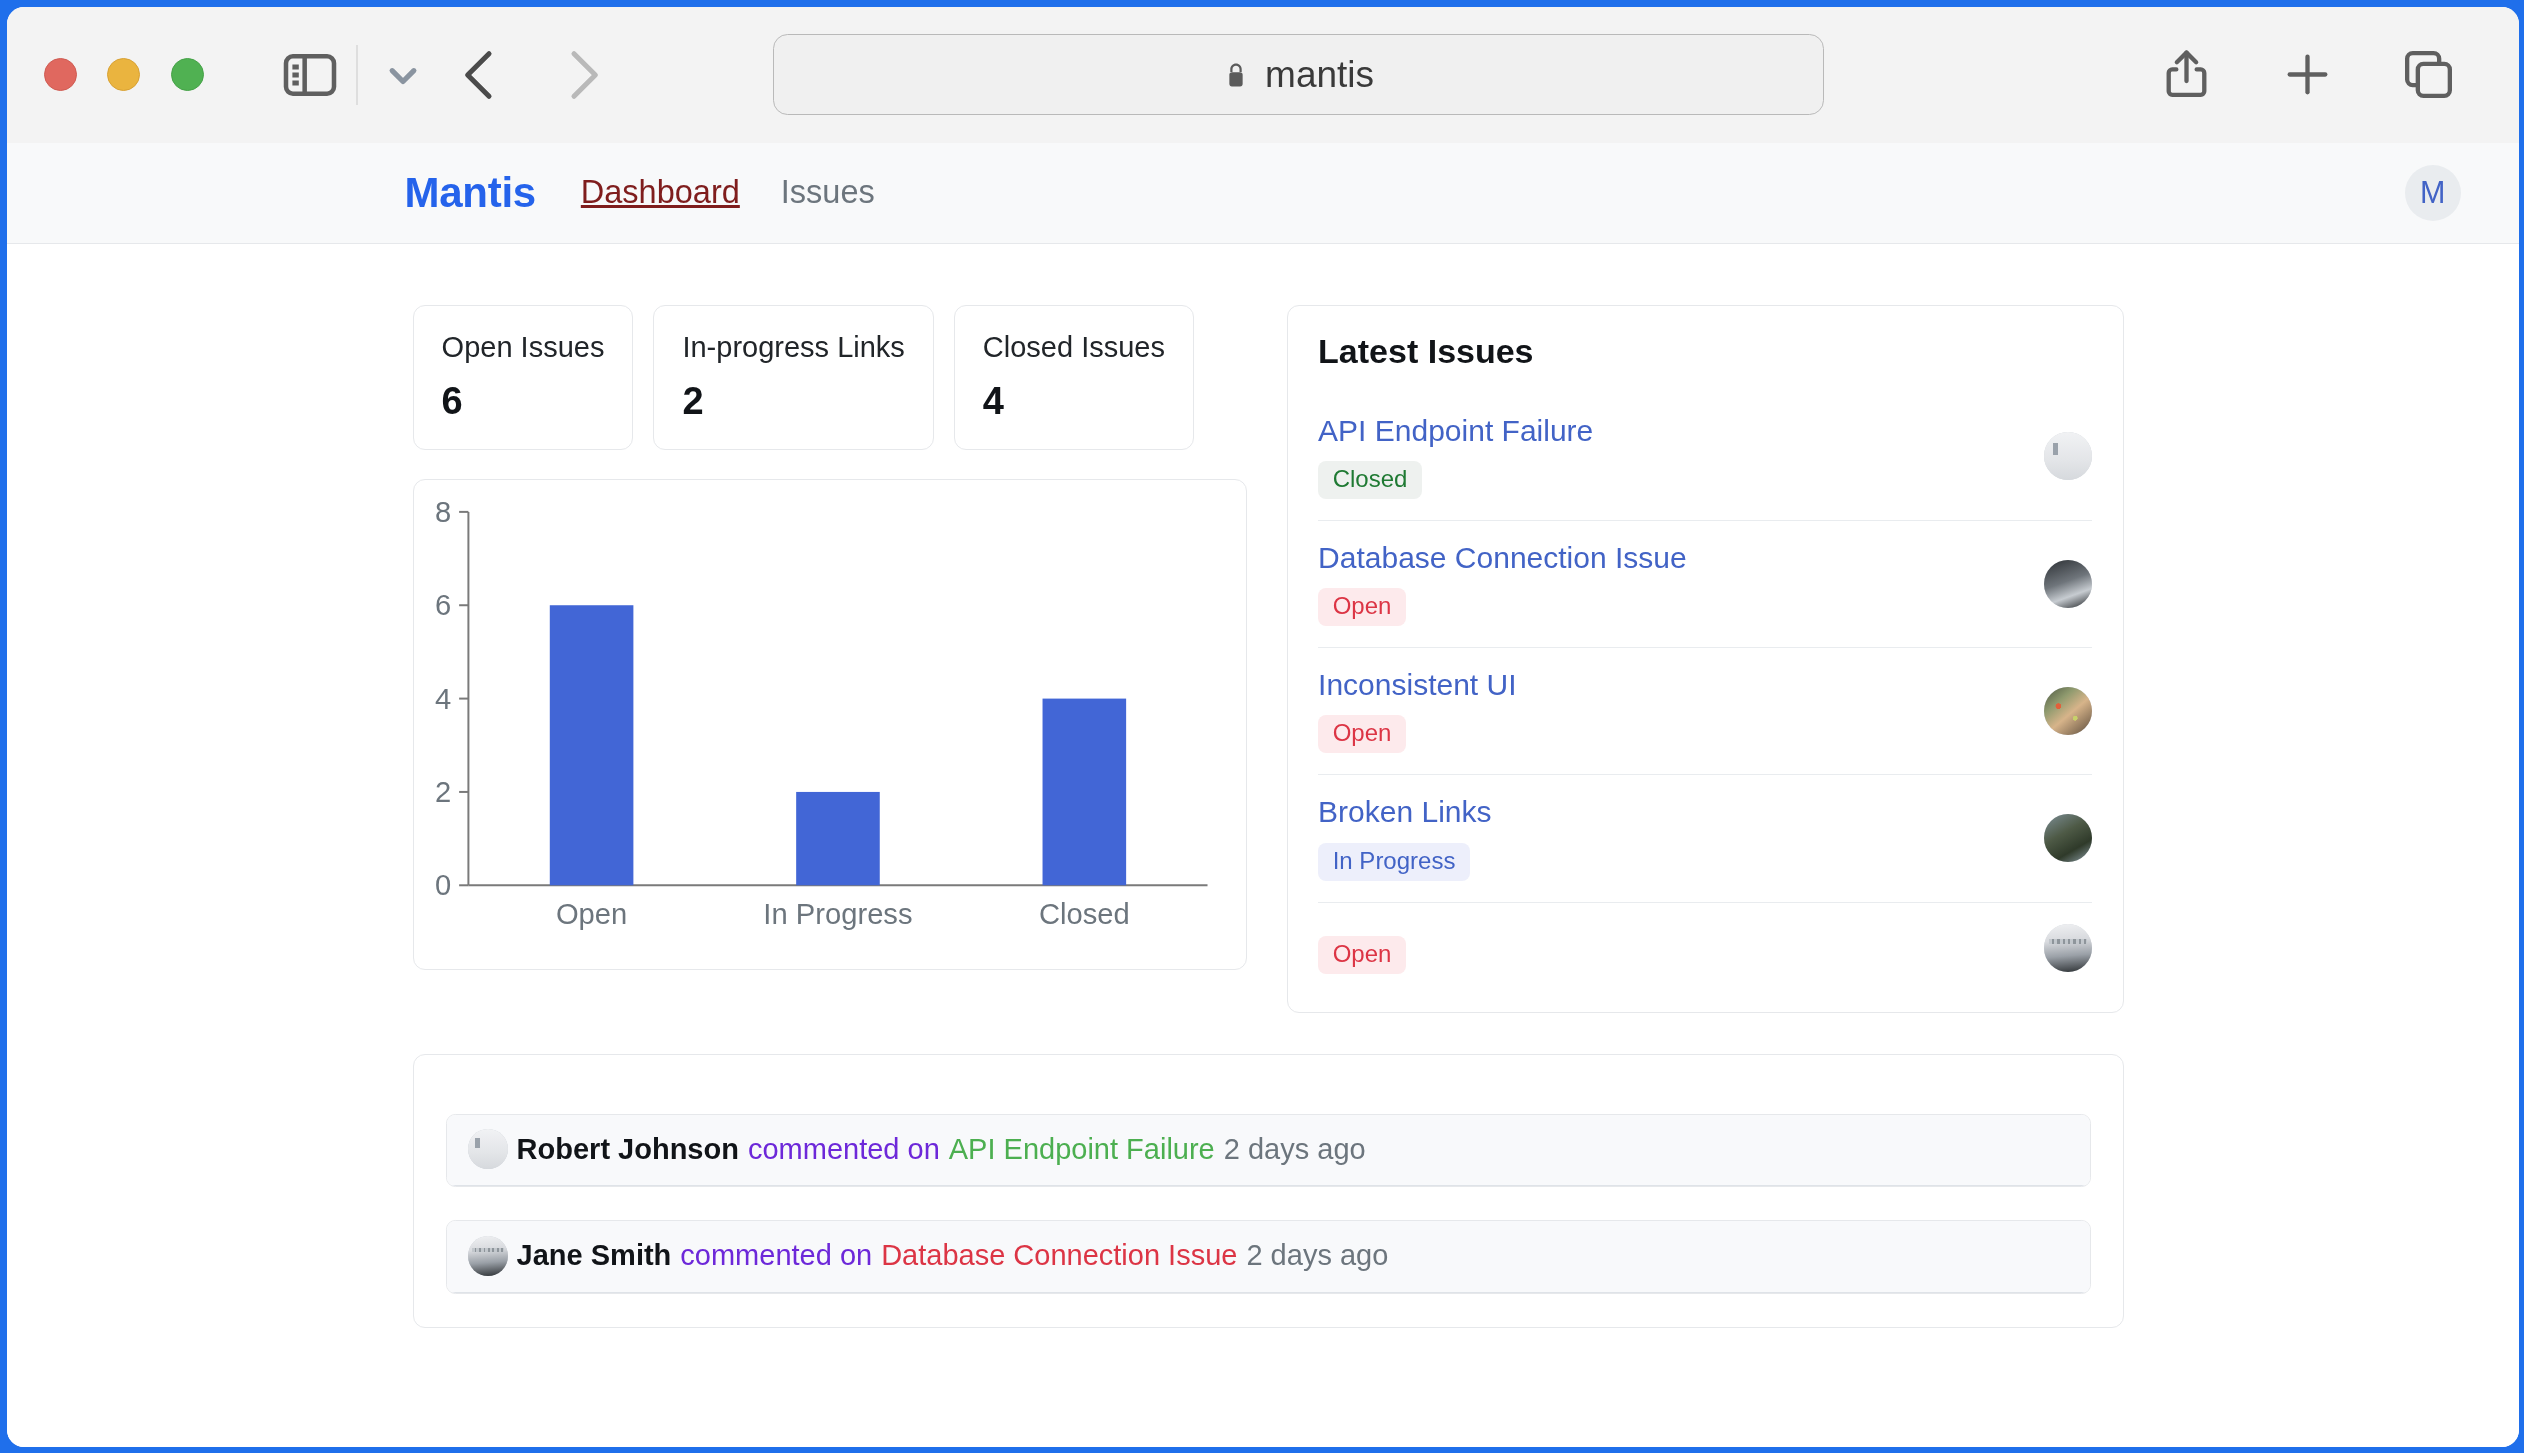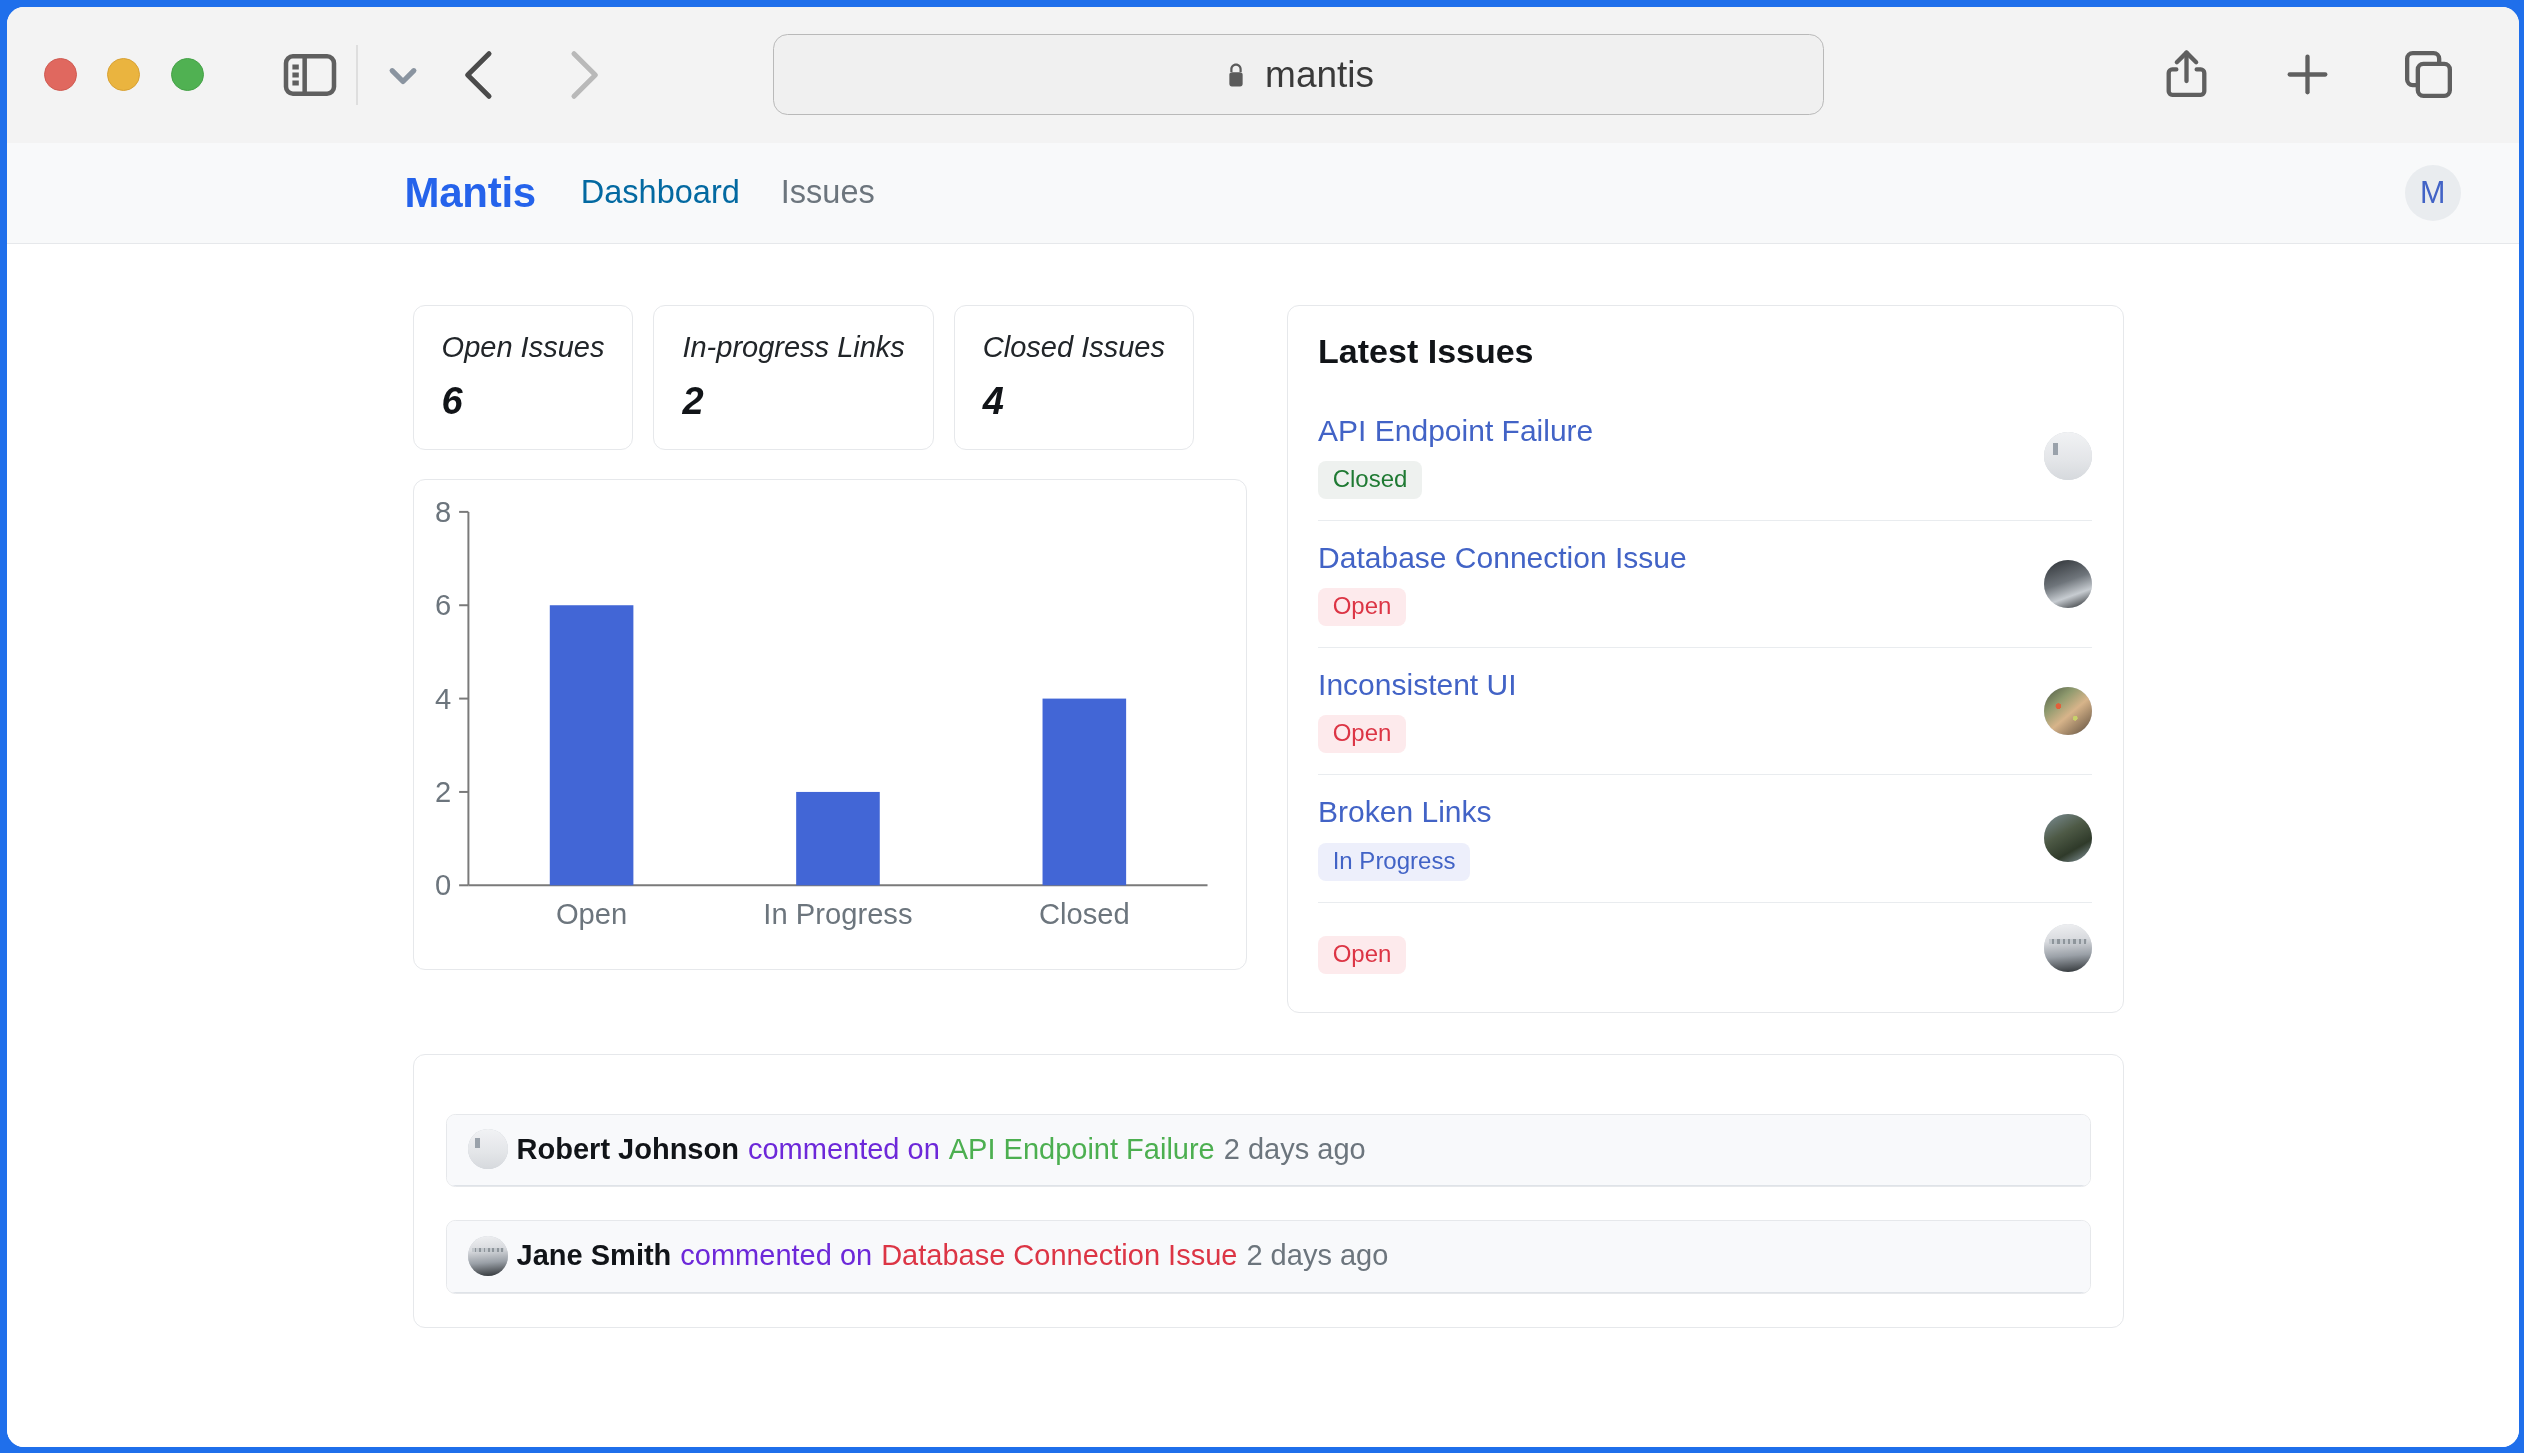--- a/index.html
+++ b/index.html
@@ -90,21 +90,21 @@
     gap: 0;
   }
   .brand {
     font-size: 42px;
     font-weight: bold;
     color: #2563eb;
     letter-spacing: -0.3px;
   }
   .nav-links { display: flex; align-items: center; gap: 41px; margin-left: 45px; }
   .nav-link { font-size: 32.5px; color: #6c757d; }
-  .nav-link.active { color: #0369a1; }
+  .nav-link.active { color: #7f1d1d; text-decoration: underline; }
   .nav-avatar {
     margin-left: auto;
     width: 56px; height: 56px; border-radius: 50%;
     background: #e9ecef;
     display: flex; align-items: center; justify-content: center;
     color: #4263c6; font-size: 30.5px; font-weight: 500;
   }
 
   
   .page {
@@ -125,21 +125,20 @@
   .right-col { width: 837px; flex: 0 0 837px; }
 
   
   .stats { display: flex; gap: 20px; }
   .stat-card {
     background: #ffffff;
     border: 1.3px solid #e6e8eb;
     border-radius: 12px;
     padding: 25px 28px 26.5px 28px;
     min-width: 0;
-    font-style: italic;
   }
   .stat-label { font-size: 29px; color: #212529; white-space: nowrap; }
   .stat-value { font-size: 38px; font-weight: bold; color: #111418; margin-top: 16px; }
 
   
   .chart-card {
     margin-top: 29px;
     background: #ffffff;
     border: 1.3px solid #e6e8eb;
     border-radius: 12px;

